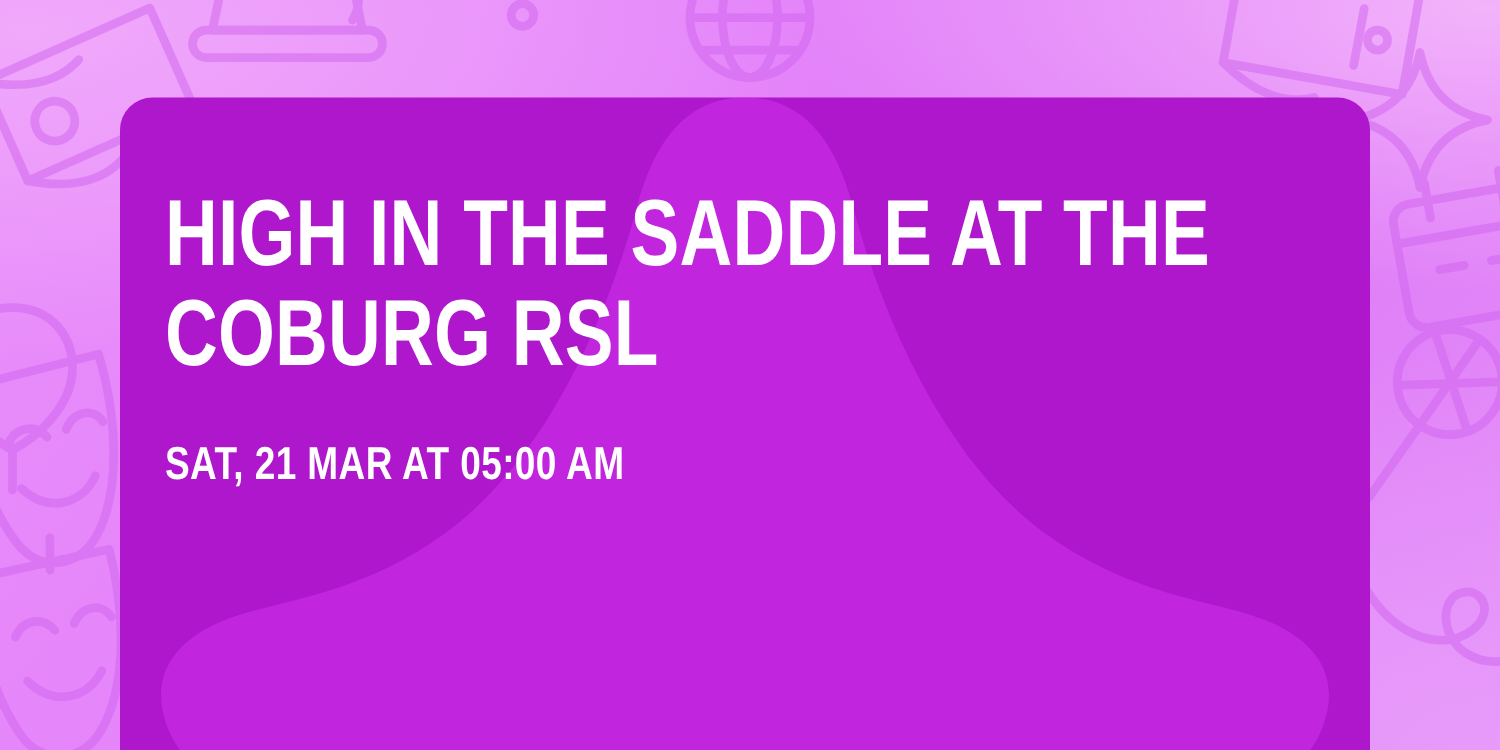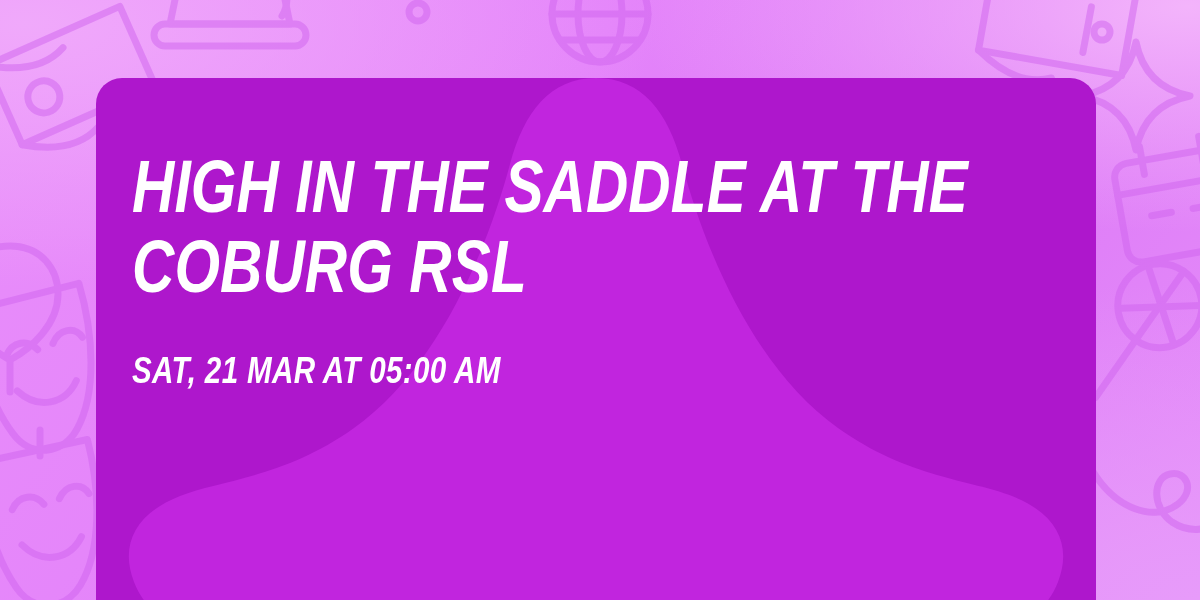--- a/index.html
+++ b/index.html
@@ -51,21 +51,20 @@
     pointer-events: none;
   }
   .card-blob svg { display: block; width: 1000px; height: 560px; }
 
   
   .card-content {
     position: absolute;
     left: 36px;
     top: 68px;
     right: 40px;
-    font-style: italic;
   }
   .event-title {
     margin: 0;
     color: #ffffff;
     font-size: 75px;
     line-height: 1.07;
     font-weight: 700;
     letter-spacing: 0.2px;
     text-transform: uppercase;
     transform: scaleX(0.78);

